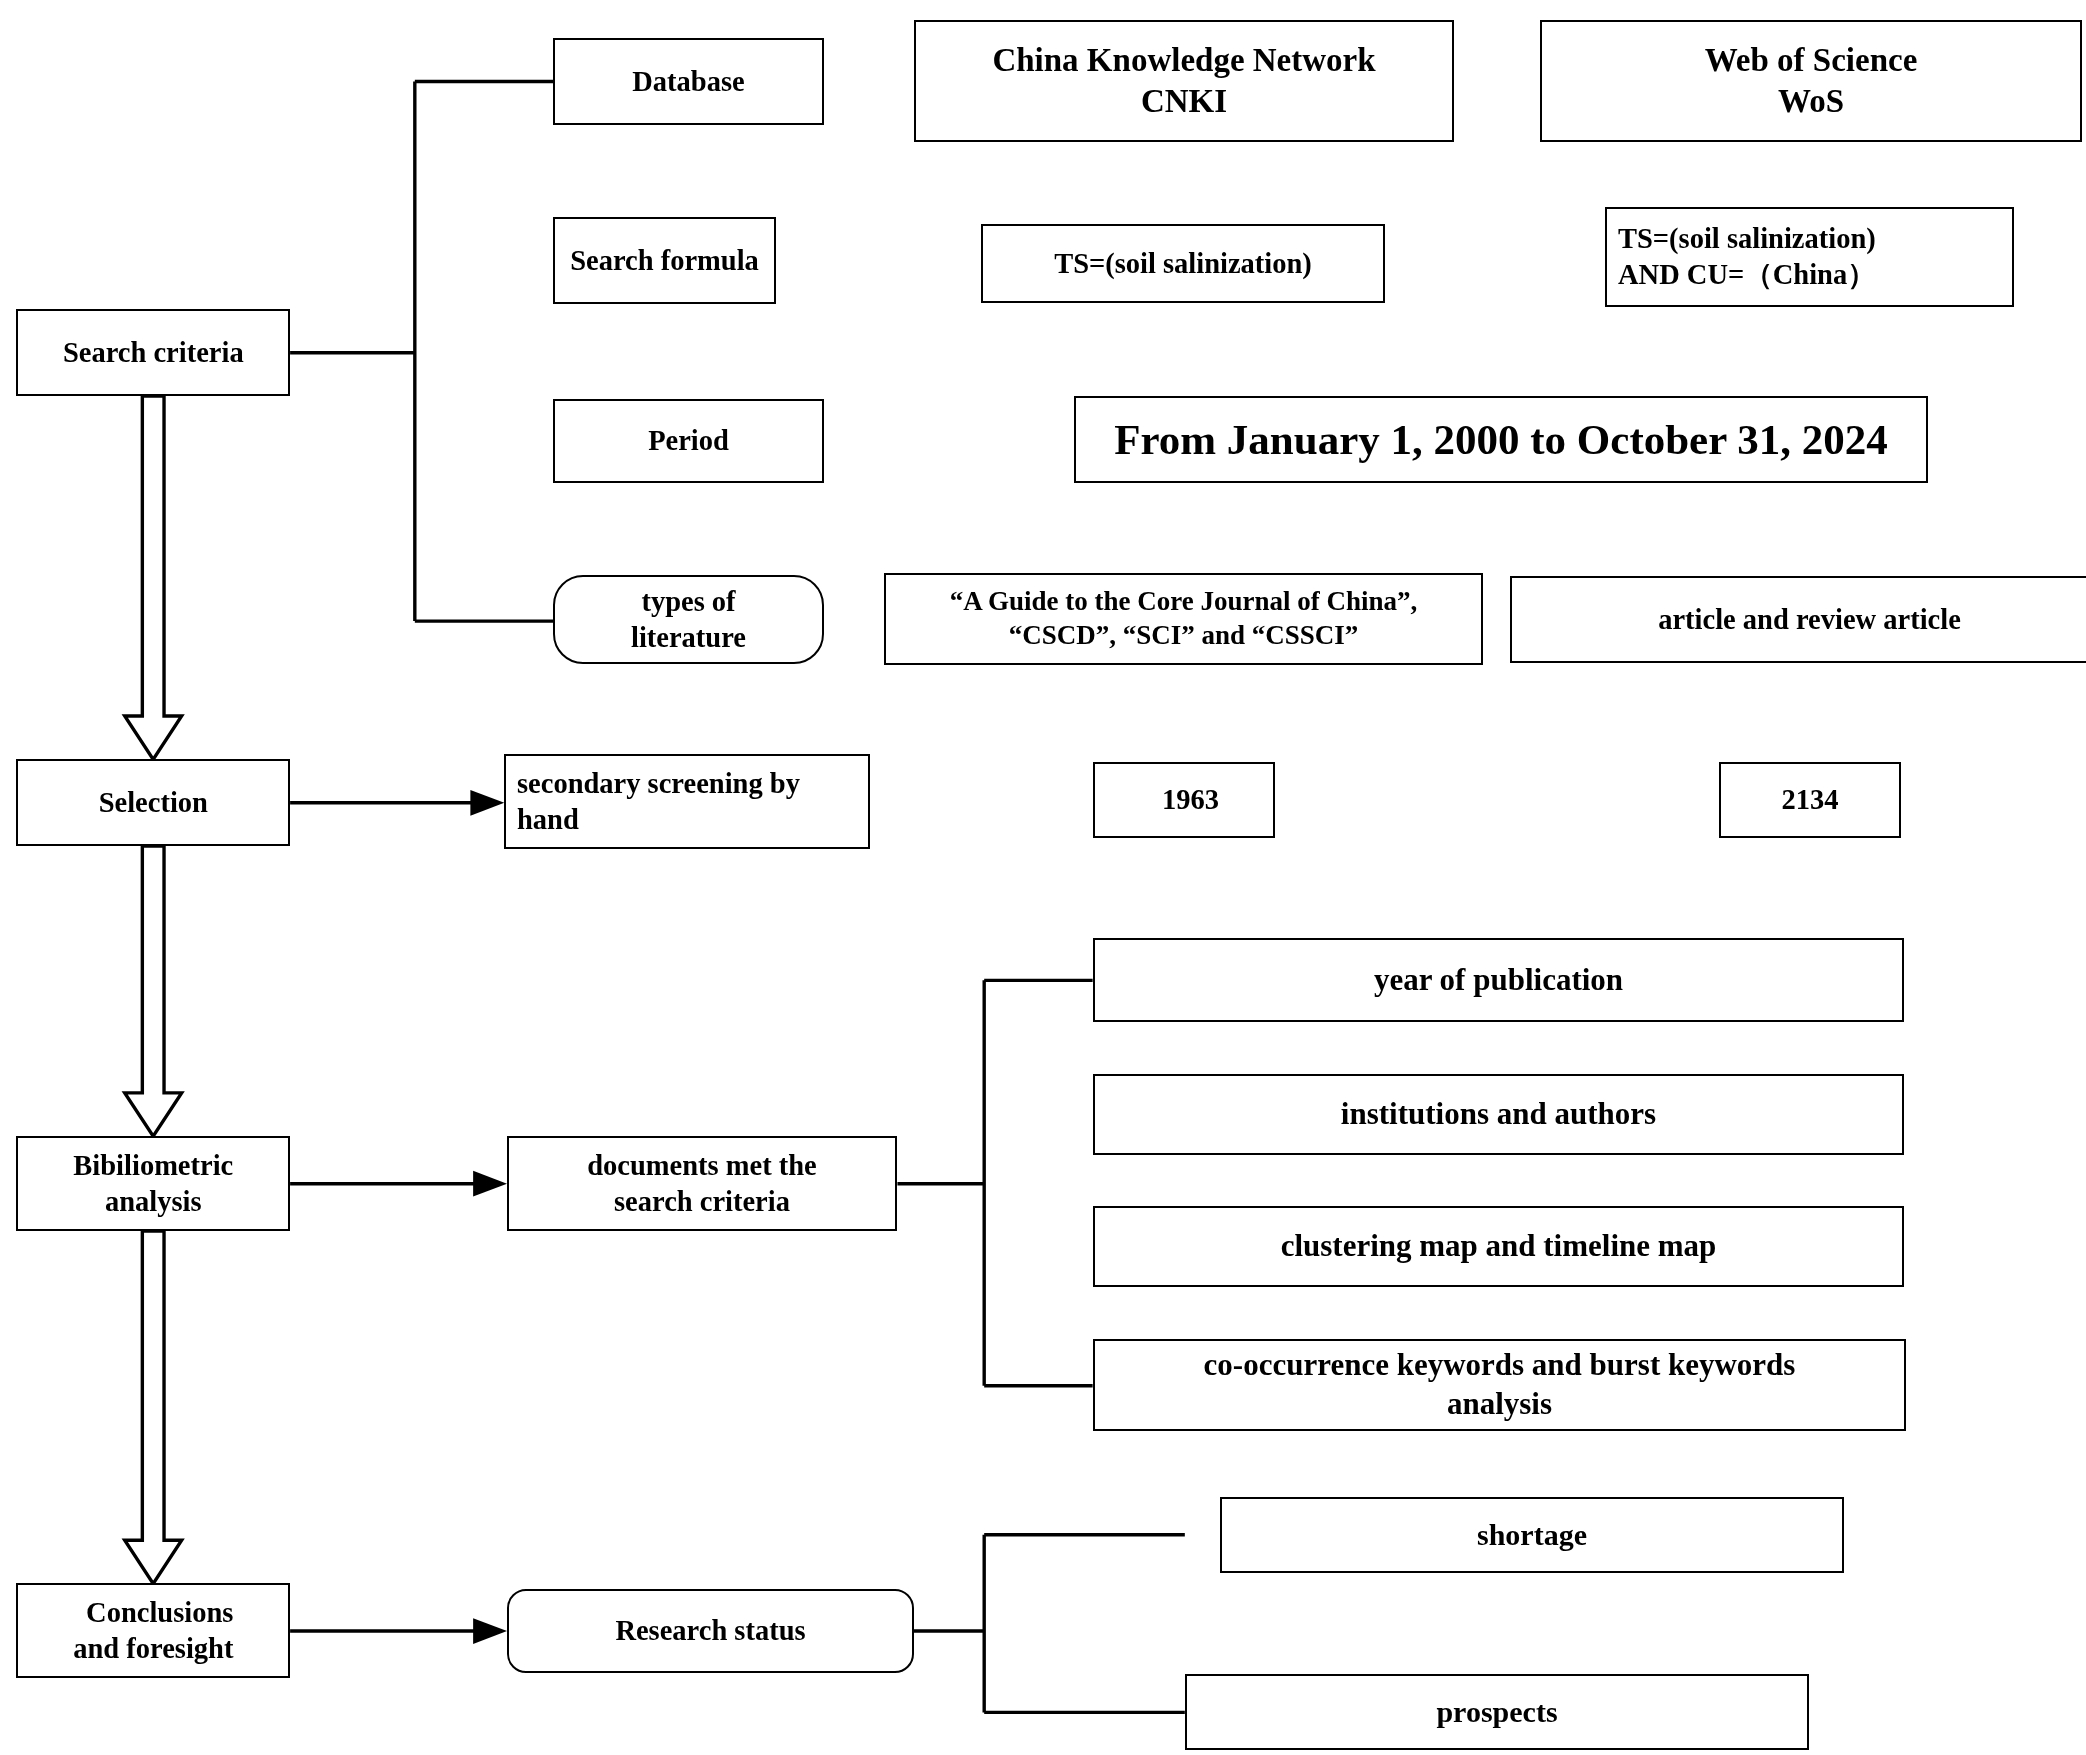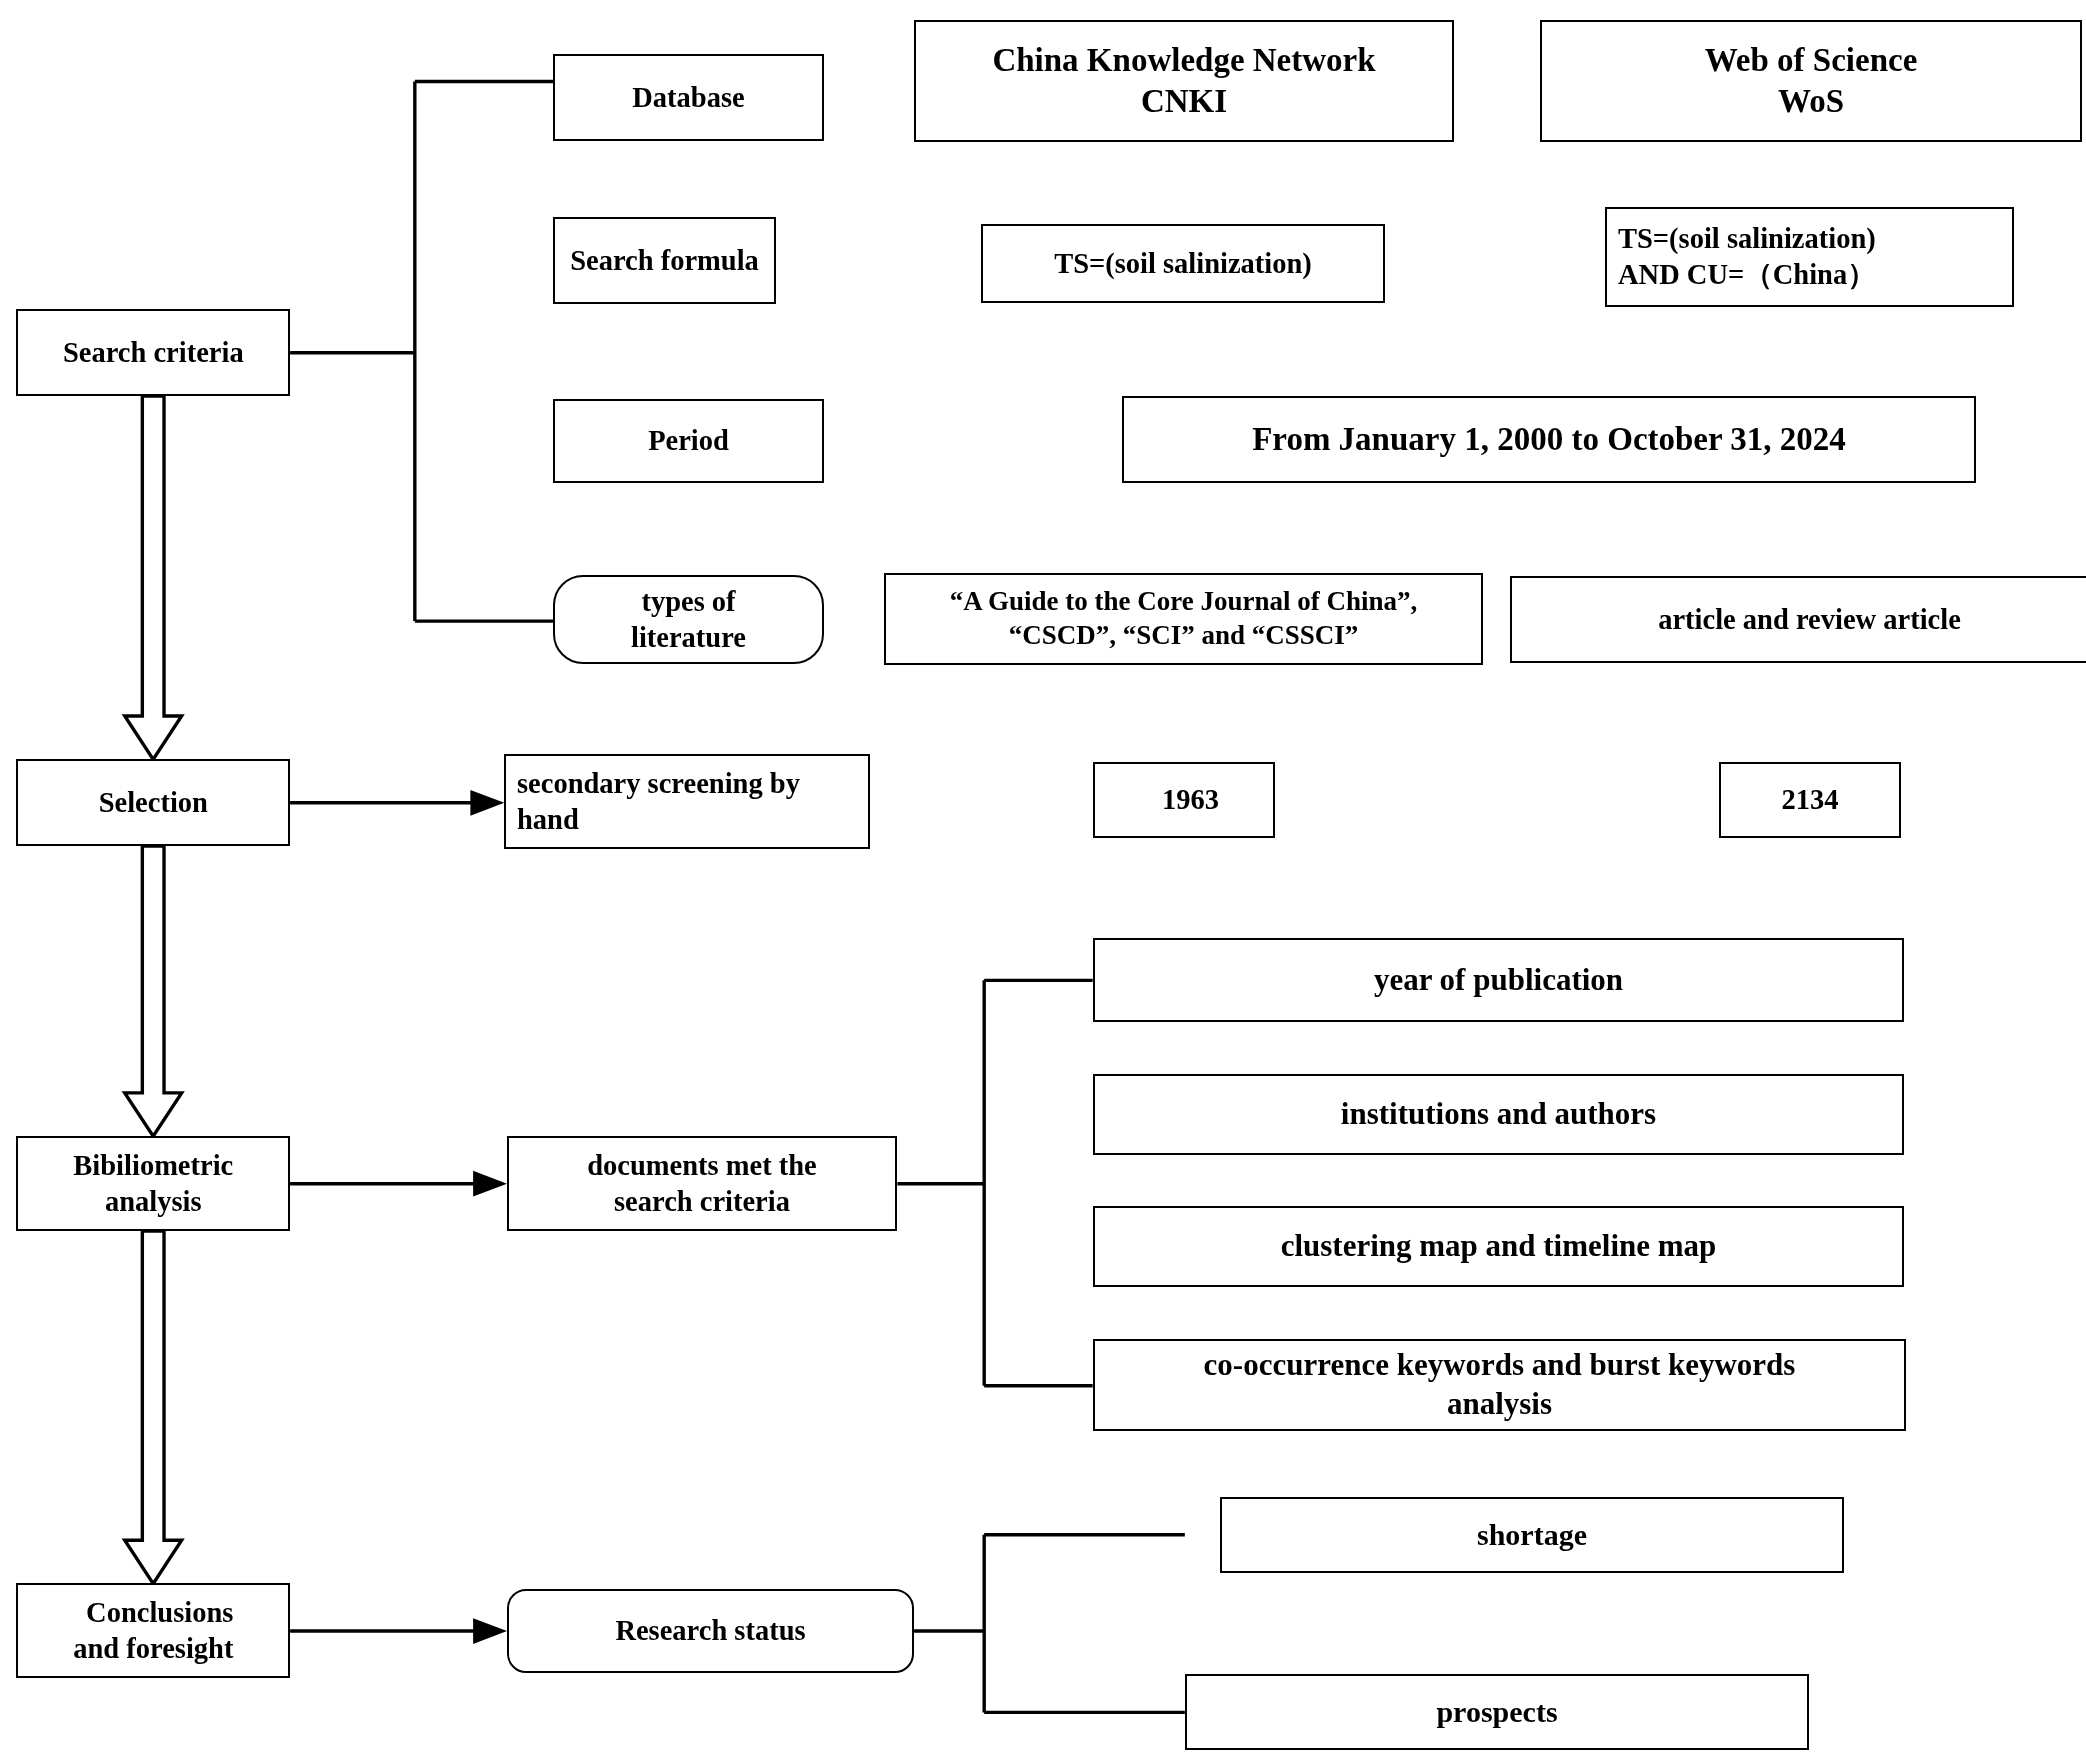--- a/index.html
+++ b/index.html
@@ -71,33 +71,33 @@
     <path class="line" d="M1348 2406 H1452 M1452 2264 V2526 M1452 2264 H1748 M1452 2526 H1748"></path>
   </svg>
 
   <div class="box" style="left:16.3px; top:309px; width:274px; height:87px; font-size:28.5px;">Search criteria</div>
   <div class="box" style="left:16.3px; top:759px; width:274px; height:87px; font-size:28.5px;">Selection</div>
   <div class="box" style="left:16.3px; top:1136px; width:274px; height:95px; font-size:28.5px;">Bibiliometric
 analysis</div>
   <div class="box" style="left:16.3px; top:1583px; width:274px; height:95px; font-size:28.5px;text-align:right;">Conclusions
 and foresight</div>
 
-  <div class="box" style="left:553px; top:38px; width:271px; height:87px; font-size:28.5px;margin-top:16px;">Database</div>
+  <div class="box" style="left:553px; top:38px; width:271px; height:87px; font-size:28.5px;">Database</div>
   <div class="box" style="left:914px; top:20.3px; width:540px; height:122px; font-size:33px;">China Knowledge Network
 CNKI</div>
   <div class="box" style="left:1540px; top:20.3px; width:542px; height:122px; font-size:33px;">Web of Science
 WoS</div>
 
   <div class="box" style="left:553px; top:217px; width:223px; height:87px; font-size:28.5px;">Search formula</div>
   <div class="box" style="left:981px; top:224px; width:404px; height:79px; font-size:28.5px;">TS=(soil salinization)</div>
   <div class="box left-align" style="left:1605px; top:207px; width:409px; height:100px; font-size:28.5px;">TS=(soil salinization)
 AND  CU=（China）</div>
 
   <div class="box" style="left:553px; top:399px; width:271px; height:84px; font-size:28.5px;">Period</div>
-  <div class="box" style="left:1074px; top:396px; width:854px; height:87px; font-size:33px;margin-left:48px;">From January 1, 2000 to October 31, 2024</div>
+  <div class="box" style="left:1074px; top:396px; width:854px; height:87px; font-size:43px;">From January 1, 2000 to October 31, 2024</div>
 
   <div class="box" style="left:553px; top:575px; width:271px; height:89px; font-size:28.5px;border-radius:30px;">types of
 literature</div>
   <div class="box" style="left:884px; top:573px; width:599px; height:92px; font-size:27px;">“A Guide to the Core Journal of China”,
 “CSCD”, “SCI” and “CSSCI”</div>
   <div class="box" style="left:1510px; top:576px; width:599px; height:87px; font-size:28.5px;">article and review article</div>
 
   <div class="box left-align" style="left:504px; top:754px; width:366px; height:95px; font-size:28.5px;">secondary screening by
 hand</div>
   <div class="box" style="left:1093px; top:762px; width:182px; height:76px; font-size:28.5px;padding-left:20px;">1963</div>

